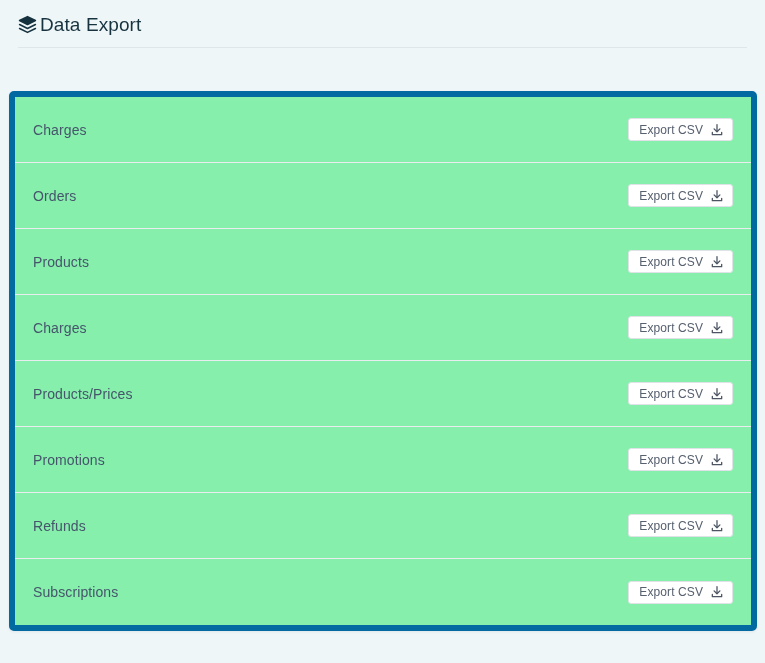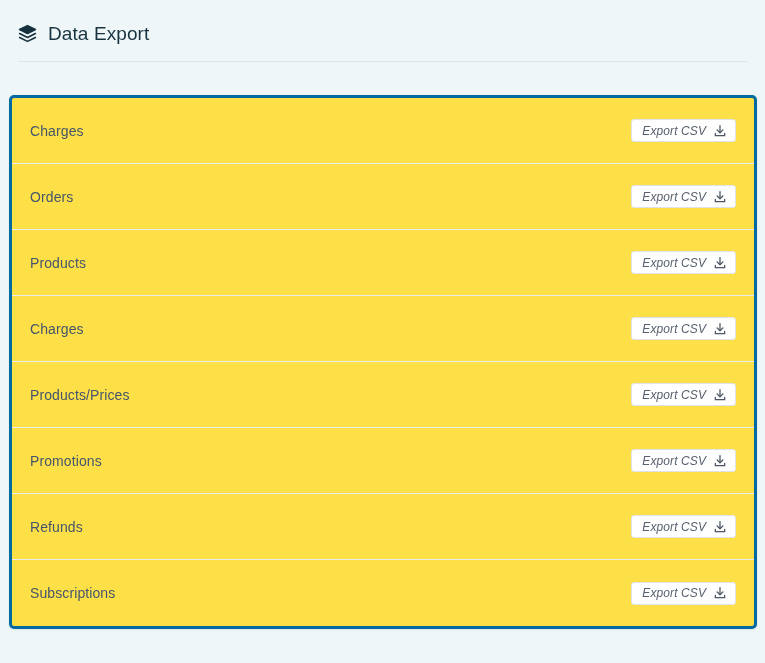--- a/index.html
+++ b/index.html
@@ -18,25 +18,25 @@
   .page {
     position: relative;
     width: 765px;
     height: 663px;
     box-sizing: border-box;
   }
 
   
   .page-header {
     display: flex;
-    align-items: center;
-    gap: 11px;
+    align-items: flex-end;
+    gap: 3px;
     padding: 0 18px;
     height: 30px;
-    margin-top: 18px;
+    margin-top: 4px;
   }
   .layers-icon {
     display: block;
     width: 19px;
     height: 19px;
     flex: 0 0 auto;
     color: #16323f;
   }
   .layers-icon svg { display: block; }
 
@@ -52,24 +52,24 @@
   .header-divider {
     height: 1px;
     background: #dfe6e9;
     margin: 13px 18px 0 18px;
   }
 
   
   .card {
     position: absolute;
     left: 9px;
-    top: 77px;
+    top: 87px;
     width: 748px;
-    background: #fde047;
-    border: 3px solid #0369a1;
+    background: #86efac;
+    border: 6px solid #0369a1;
     border-radius: 5px;
     box-shadow: 0 1px 3px rgba(20, 40, 60, 0.07);
     overflow: hidden;
     box-sizing: border-box;
   }
 
   .export-row {
     display: flex;
     align-items: center;
     justify-content: space-between;
@@ -103,21 +103,20 @@
     font-family: "Liberation Sans", sans-serif;
     line-height: 1;
     height: 23px;
     box-sizing: border-box;
   }
   .export-btn-label {
     font-size: 12px;
     color: #56606e;
     white-space: nowrap;
     letter-spacing: .1px;
-    font-style: italic;
   }
   .download-icon {
     display: block;
     width: 14px;
     height: 14px;
     flex: 0 0 auto;
     color: #4c5563;
   }
   .download-icon svg { display: block; }
 </style>

